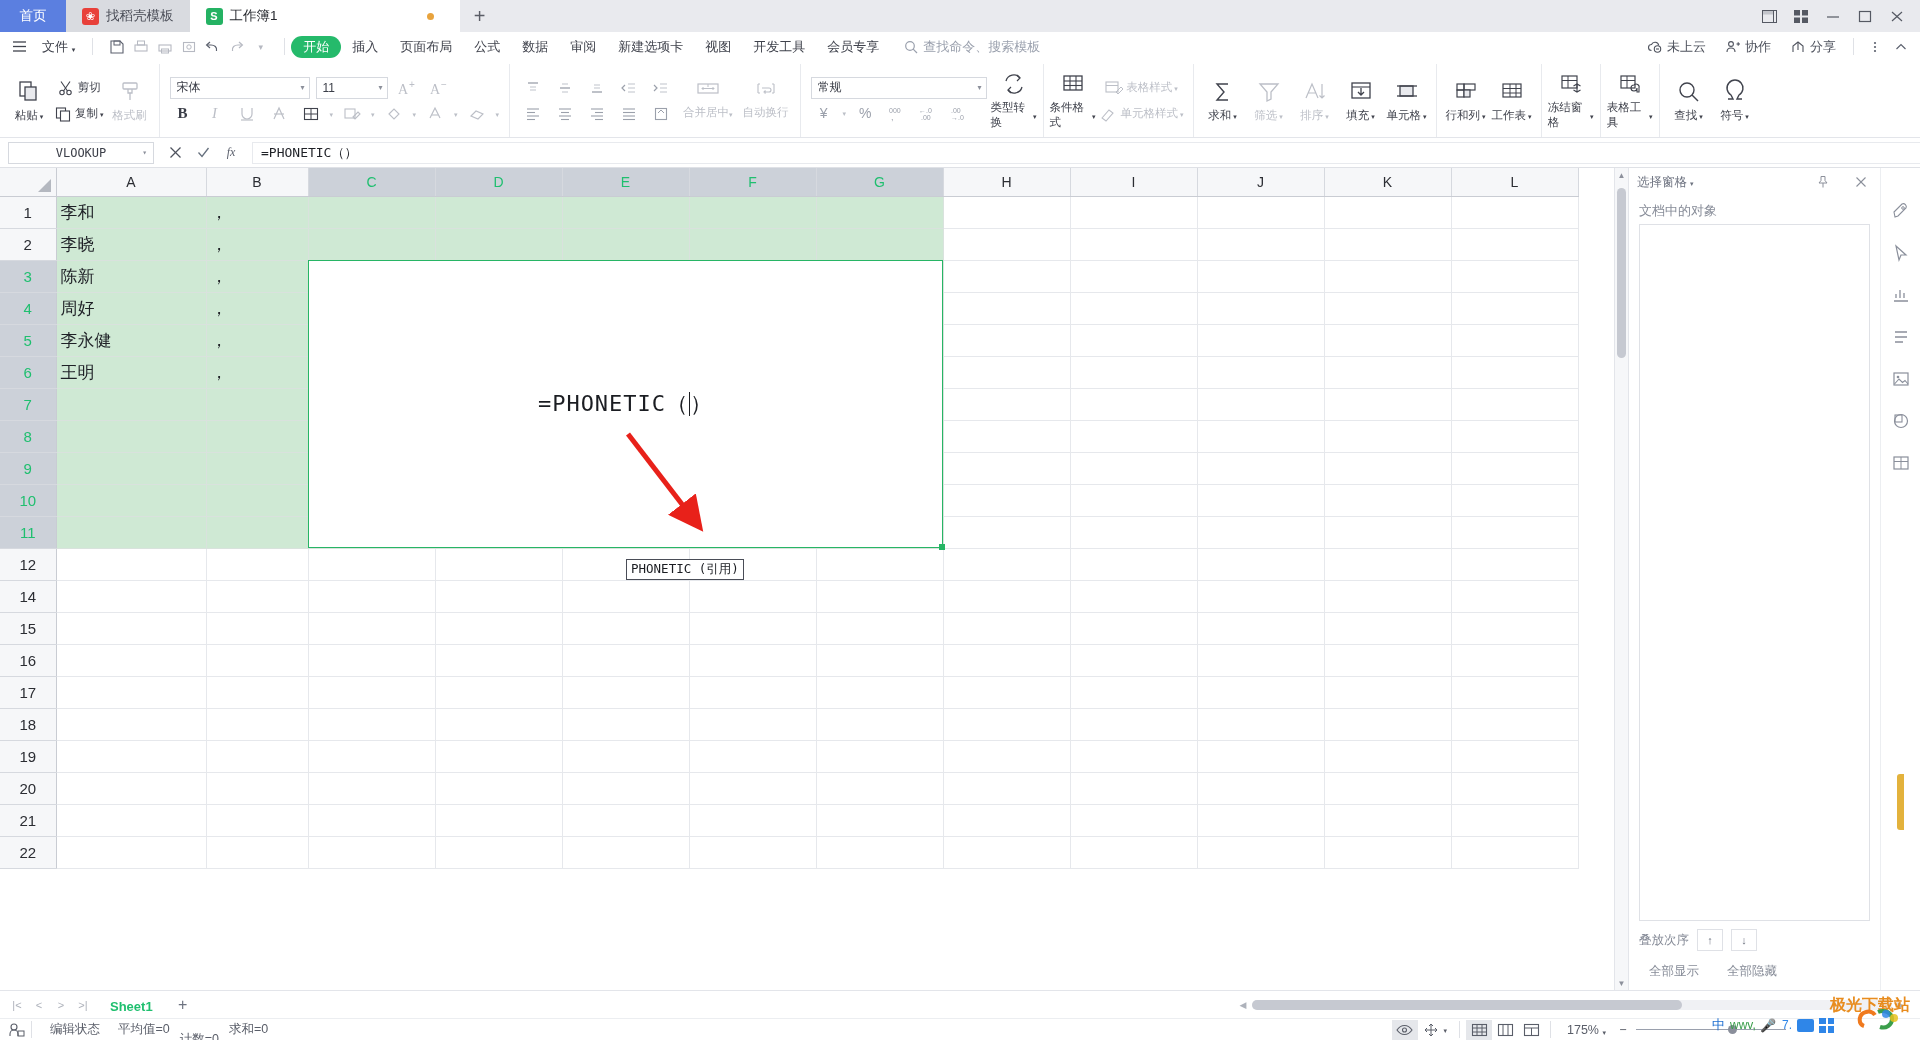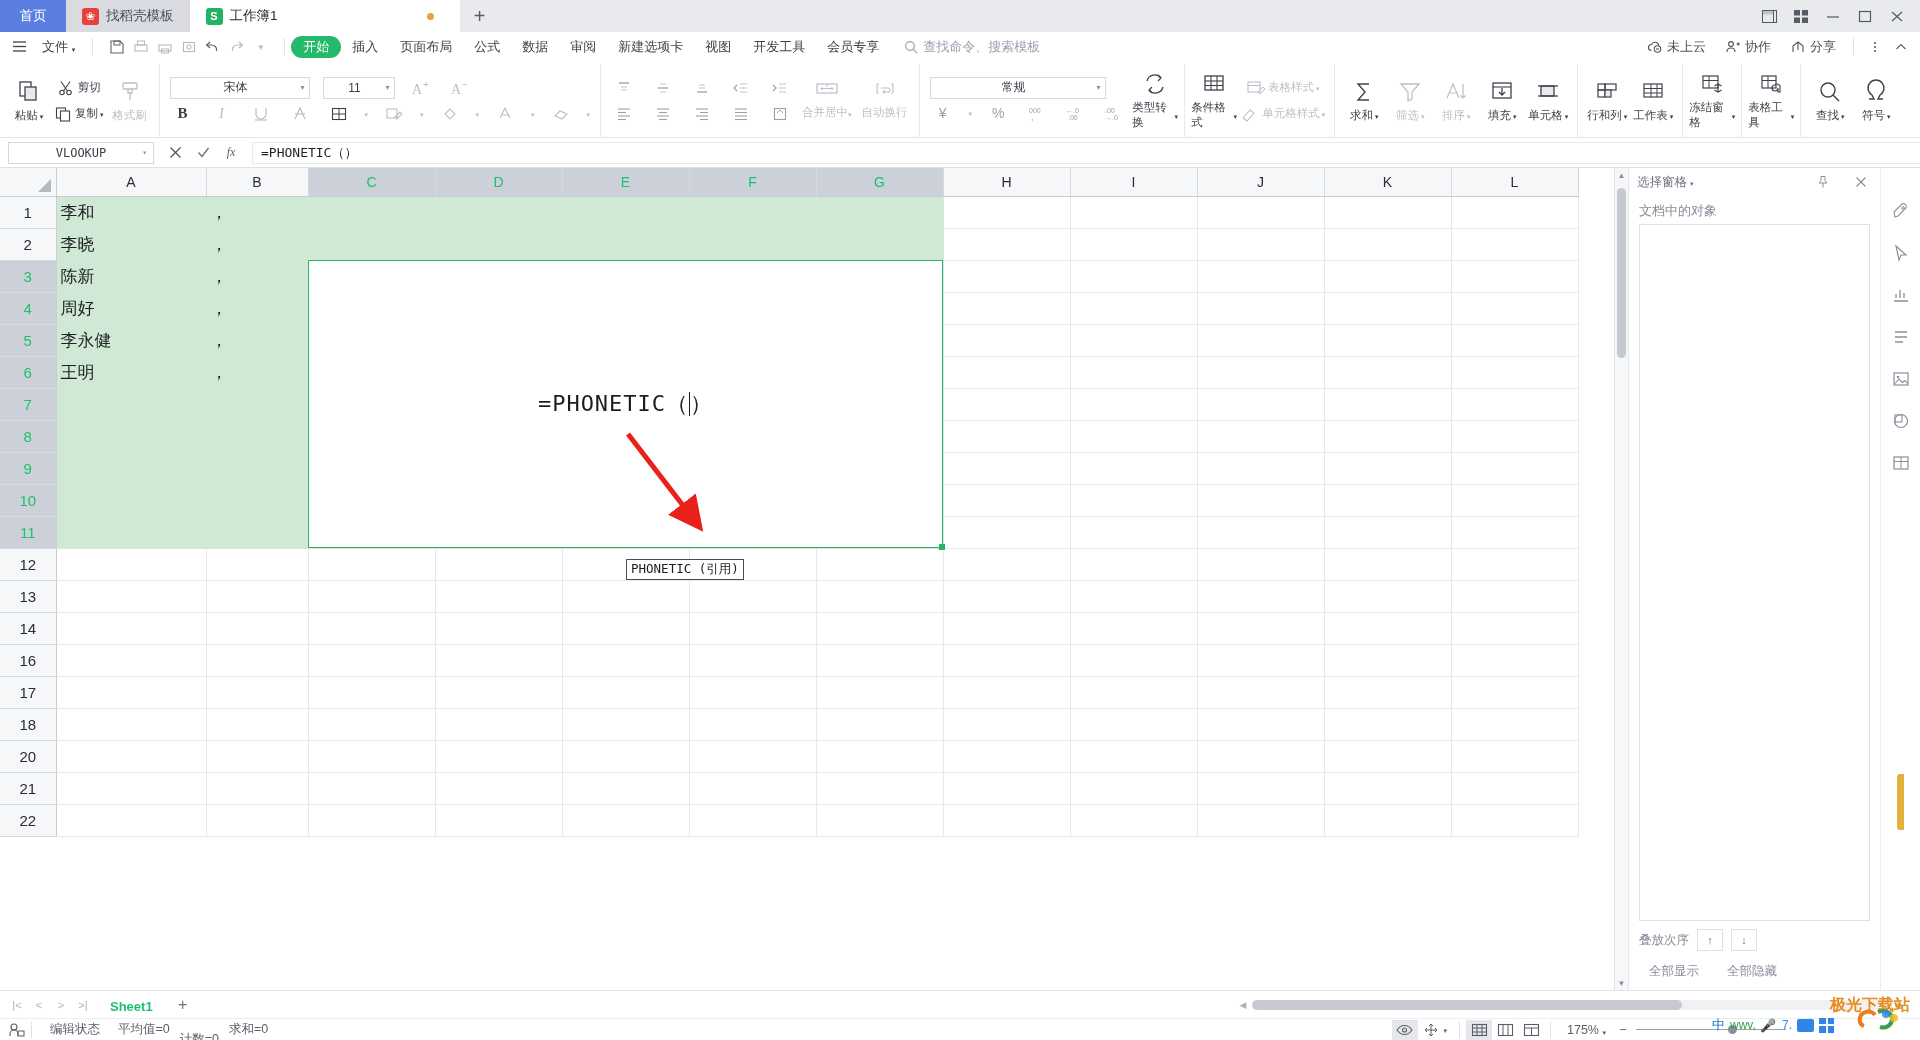--- a/index.html
+++ b/index.html
@@ -92,21 +92,21 @@
   .grp { display:flex; align-items:stretch; padding:0 6px; }
   .grp + .grp { border-left:1px solid #e8eaee; }
   .bigbtn {
     width:46px; display:flex; flex-direction:column; align-items:center; justify-content:center;
     gap:3px; cursor:pointer; color:#40434d; font-size:11.5px;
   }
   .bigbtn .lbl{ display:flex; align-items:center; gap:2px; }
   .bigbtn.dim, .dim { color:#bcbfc7; }
   .caret { font-size:7px; line-height:1; position:relative; top:1px;}
   .twocol { display:flex; flex-direction:column; justify-content:center; gap:2px;}
-  .rowline { display:flex; align-items:center; gap:13px;text-align:center; }
+  .rowline { display:flex; align-items:center; gap:6px; }
   .smallbtn{ height:24px; min-width:24px; display:flex;align-items:center;justify-content:center; gap:2px;
      cursor:pointer; color:#40434d; padding:0 3px; font-size:11.5px;}
   .smallbtn.dim{color:#bcbfc7;}
   .fsel { display:flex;align-items:center; border:1px solid #d6d9df; height:22px; background:#fff;
      font-size:12px; padding:0 4px 0 6px; color:#3b3e48; }
   .fsel .v{ flex:1; white-space:nowrap; overflow:hidden;}
   .fsel .ar{ color:#8c909b; font-size:8px; padding-left:6px;}
   .icoBtn{ width:26px;height:24px; display:flex;align-items:center;justify-content:center; cursor:pointer;}
   .medbtn{ display:flex;flex-direction:column; align-items:center; justify-content:center; gap:2px;
      padding:0 5px; cursor:pointer; font-size:11.5px; color:#40434d; min-width:40px;}
@@ -1092,50 +1092,50 @@
             <td class="cell plain" style="width: 127px;"></td>
             <td class="cell plain" style="width: 127px;"></td>
             <td class="cell plain" style="width: 127px;"></td>
             <td class="cell plain" style="width: 127px;"></td>
             <td class="cell plain" style="width: 127px;"></td>
             <td class="cell plain" style="width: 127px;"></td>
             <td class="cell plain" style="width: 127px;"></td>
             <td class="cell plain" style="width: 127px;"></td>
           </tr>
           <tr>
-            <td class="rowh">13</td>
-            <td class="cell plain" style="width: 150px;"></td>
-            <td class="cell plain" style="width: 102px;"></td>
-            <td class="cell plain" style="width: 127px;"></td>
-            <td class="cell plain" style="width: 127px;"></td>
-            <td class="cell plain" style="width: 127px;"></td>
-            <td class="cell plain" style="width: 127px;"></td>
-            <td class="cell plain" style="width: 127px;"></td>
-            <td class="cell plain" style="width: 127px;"></td>
-            <td class="cell plain" style="width: 127px;"></td>
-            <td class="cell plain" style="width: 127px;"></td>
-            <td class="cell plain" style="width: 127px;"></td>
-            <td class="cell plain" style="width: 127px;"></td>
-          </tr>
-          <tr>
             <td class="rowh">14</td>
             <td class="cell plain" style="width: 150px;"></td>
             <td class="cell plain" style="width: 102px;"></td>
             <td class="cell plain" style="width: 127px;"></td>
             <td class="cell plain" style="width: 127px;"></td>
             <td class="cell plain" style="width: 127px;"></td>
             <td class="cell plain" style="width: 127px;"></td>
             <td class="cell plain" style="width: 127px;"></td>
             <td class="cell plain" style="width: 127px;"></td>
             <td class="cell plain" style="width: 127px;"></td>
             <td class="cell plain" style="width: 127px;"></td>
             <td class="cell plain" style="width: 127px;"></td>
             <td class="cell plain" style="width: 127px;"></td>
           </tr>
           <tr>
+            <td class="rowh">15</td>
+            <td class="cell plain" style="width: 150px;"></td>
+            <td class="cell plain" style="width: 102px;"></td>
+            <td class="cell plain" style="width: 127px;"></td>
+            <td class="cell plain" style="width: 127px;"></td>
+            <td class="cell plain" style="width: 127px;"></td>
+            <td class="cell plain" style="width: 127px;"></td>
+            <td class="cell plain" style="width: 127px;"></td>
+            <td class="cell plain" style="width: 127px;"></td>
+            <td class="cell plain" style="width: 127px;"></td>
+            <td class="cell plain" style="width: 127px;"></td>
+            <td class="cell plain" style="width: 127px;"></td>
+            <td class="cell plain" style="width: 127px;"></td>
+          </tr>
+          <tr>
             <td class="rowh">16</td>
             <td class="cell plain" style="width: 150px;"></td>
             <td class="cell plain" style="width: 102px;"></td>
             <td class="cell plain" style="width: 127px;"></td>
             <td class="cell plain" style="width: 127px;"></td>
             <td class="cell plain" style="width: 127px;"></td>
             <td class="cell plain" style="width: 127px;"></td>
             <td class="cell plain" style="width: 127px;"></td>
             <td class="cell plain" style="width: 127px;"></td>
             <td class="cell plain" style="width: 127px;"></td>
@@ -1153,20 +1153,35 @@
             <td class="cell plain" style="width: 127px;"></td>
             <td class="cell plain" style="width: 127px;"></td>
             <td class="cell plain" style="width: 127px;"></td>
             <td class="cell plain" style="width: 127px;"></td>
             <td class="cell plain" style="width: 127px;"></td>
             <td class="cell plain" style="width: 127px;"></td>
             <td class="cell plain" style="width: 127px;"></td>
           </tr>
           <tr>
             <td class="rowh">18</td>
+            <td class="cell plain" style="width: 150px;"></td>
+            <td class="cell plain" style="width: 102px;"></td>
+            <td class="cell plain" style="width: 127px;"></td>
+            <td class="cell plain" style="width: 127px;"></td>
+            <td class="cell plain" style="width: 127px;"></td>
+            <td class="cell plain" style="width: 127px;"></td>
+            <td class="cell plain" style="width: 127px;"></td>
+            <td class="cell plain" style="width: 127px;"></td>
+            <td class="cell plain" style="width: 127px;"></td>
+            <td class="cell plain" style="width: 127px;"></td>
+            <td class="cell plain" style="width: 127px;"></td>
+            <td class="cell plain" style="width: 127px;"></td>
+          </tr>
+          <tr>
+            <td class="rowh">19</td>
             <td class="cell plain" style="width: 150px;"></td>
             <td class="cell plain" style="width: 102px;"></td>
             <td class="cell plain" style="width: 127px;"></td>
             <td class="cell plain" style="width: 127px;"></td>
             <td class="cell plain" style="width: 127px;"></td>
             <td class="cell plain" style="width: 127px;"></td>
             <td class="cell plain" style="width: 127px;"></td>
             <td class="cell plain" style="width: 127px;"></td>
             <td class="cell plain" style="width: 127px;"></td>
             <td class="cell plain" style="width: 127px;"></td>

